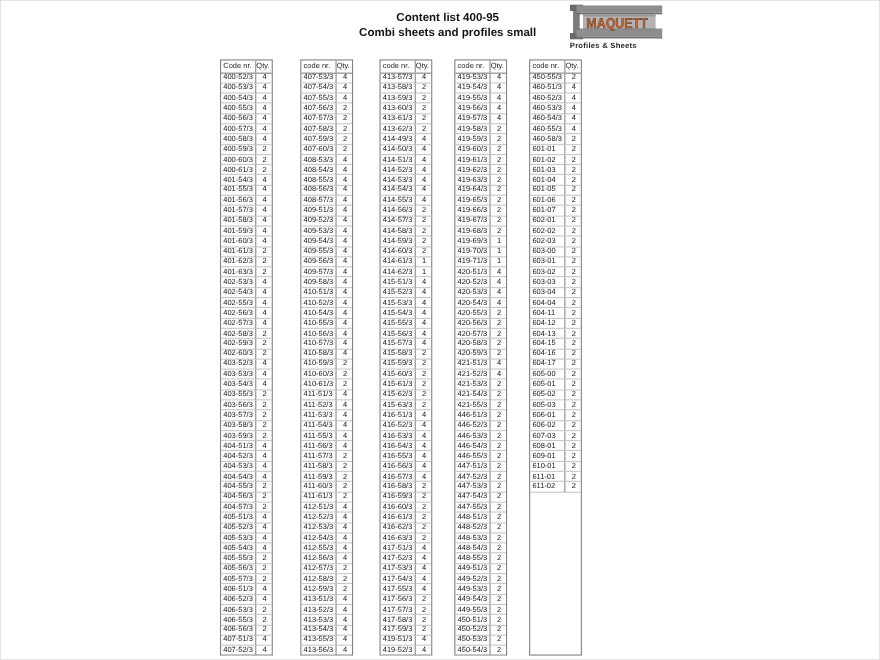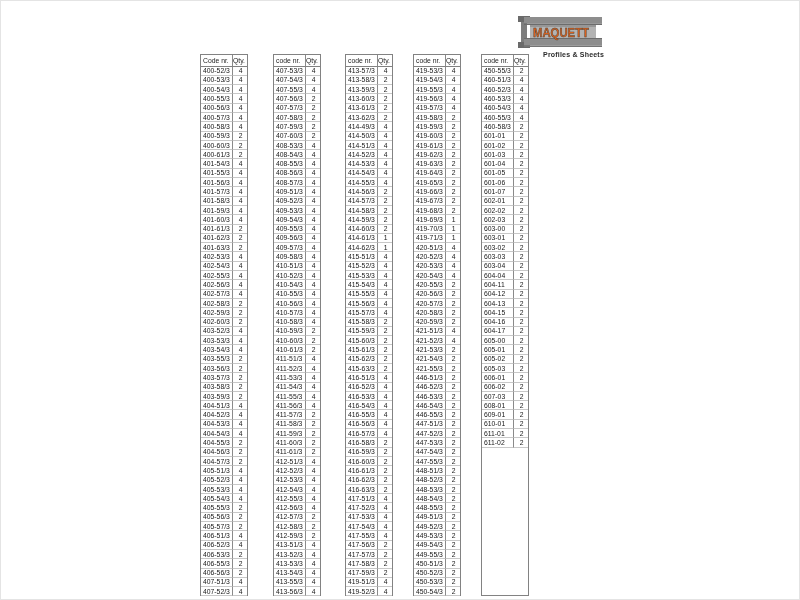--- a/index.html
+++ b/index.html
@@ -5,21 +5,21 @@
   html,body{margin:0;padding:0;}
   body{
     width:800px;height:600px;background:#ffffff;
     font-family:"Liberation Sans",sans-serif;position:relative;overflow:hidden;
   }
   .page{position:absolute;inset:0;background:#fff;border:1px solid #e4e4e4;box-sizing:border-box;}
   .titles{
     position:absolute;left:246px;top:9px;width:320px;text-align:center;
     font-weight:bold;font-size:10.5px;line-height:13.5px;color:#141414;
   }
-  .logo{position:absolute;left:517px;top:15px;width:86px;text-align:right;}
+  .logo{position:absolute;left:517px;top:3px;width:86px;text-align:left;}
   .logo svg{display:block;}
   .logo-tagline{
     font-size:7px;font-weight:bold;color:#2b2b2b;margin-top:3px;
     letter-spacing:0.2px;white-space:nowrap;
   }
   .sheet-table{
     position:absolute;top:53px;width:48px;height:542px;
     border:1px solid #828282;box-sizing:border-box;background:#fff;
   }
   .pos0{left:199px;} .pos1{left:272px;} .pos2{left:344px;} .pos3{left:412px;} .pos4{left:480px;}
@@ -40,20 +40,24 @@
   .qty-cell{
     flex:1;border-bottom:1px solid #c8c8c8;padding-right:4.5px;
     display:flex;align-items:center;justify-content:flex-end;box-sizing:border-box;
   }
 </style>
 </head>
 <body>
 
 <div class="page">
 
+  <div class="titles">
+    <div>Content list 400-95</div>
+    <div>Combi sheets and profiles small</div>
+  </div>
 
   <div class="logo">
     <svg width="86" height="32" viewBox="0 0 86 32">
 
       <rect x="0" y="0" width="12" height="6" fill="#6a6a6a"></rect>
       <rect x="3" y="6" width="6" height="20" fill="#7d7d7d"></rect>
       <rect x="0" y="26" width="12" height="6" fill="#6a6a6a"></rect>
 
       <rect x="6" y="1" width="78" height="6.5" fill="#8d8d8d"></rect>
       <rect x="6" y="7.5" width="78" height="1.5" fill="#6c6c6c"></rect>

